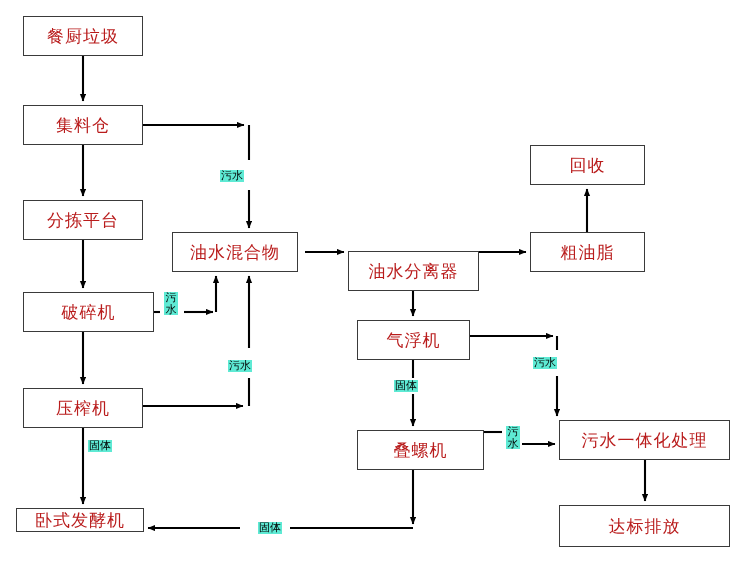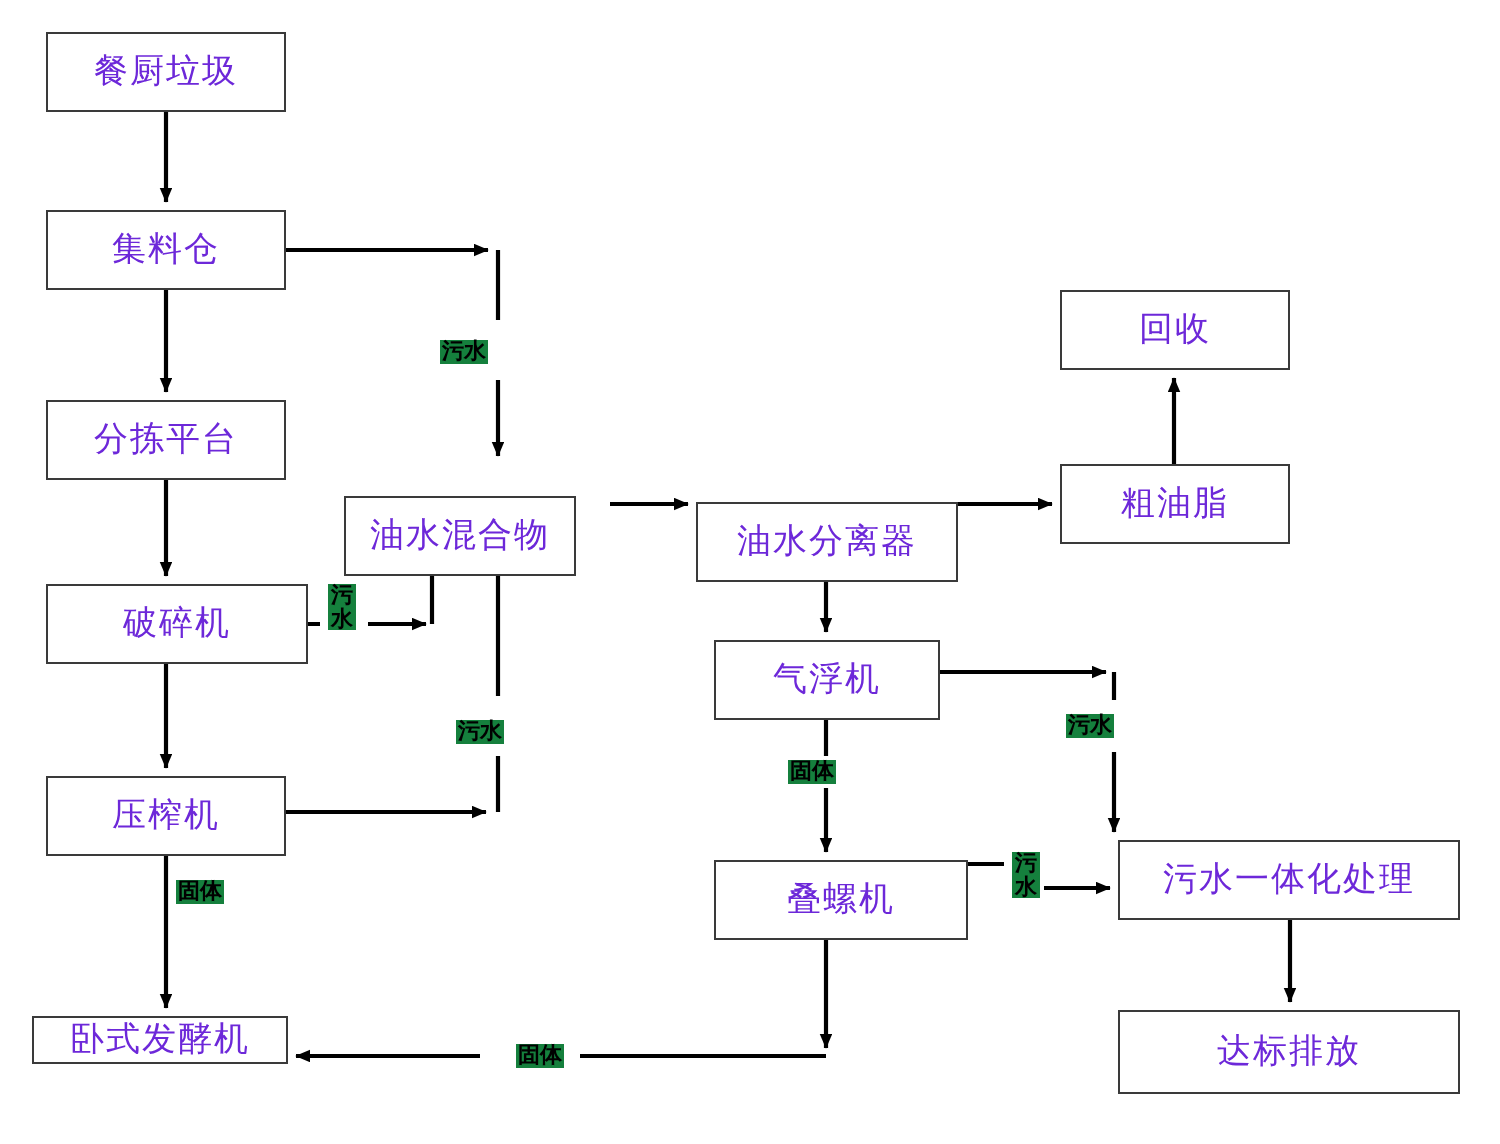--- a/index.html
+++ b/index.html
@@ -22,38 +22,38 @@
     height: 572px;
   }
   .node {
     position: absolute;
     box-sizing: border-box;
     border: 1px solid #3a3a3a;
     background: #ffffff;
     display: flex;
     align-items: center;
     justify-content: center;
-    color: #6d28d9;
+    color: #b91c1c;
     font-size: 17px;
     letter-spacing: 1px;
     line-height: 1;
     white-space: nowrap;
     z-index: 2;
   }
   .edge-label {
     position: absolute;
     color: #000000;
     font-size: 11px;
-    font-weight: bold;
+    font-weight: normal;
     line-height: 1.05;
     letter-spacing: 0px;
     white-space: nowrap;
     text-align: center;
     z-index: 3;
-    background: #15803d;
+    background: #5eead4;
     padding: 0 1px;
   }
   .edge-label.stacked {
     white-space: normal;
     width: 12px;
   }
 </style>
 </head>
 <body>
 
@@ -126,21 +126,21 @@
   </div>
 
   <div class="node" style="left:23px; top:388px; width:120px; height:40px;">
     <span>压榨机</span>
   </div>
 
   <div class="node" style="left:16px; top:508px; width:128px; height:24px;">
     <span>卧式发酵机</span>
   </div>
 
-  <div class="node" style="left:172px; top:248px; width:116px; height:40px;">
+  <div class="node" style="left:172px; top:232px; width:126px; height:40px;">
     <span>油水混合物</span>
   </div>
 
   <div class="node" style="left:348px; top:232px; width:131px; height:40px;margin-top:19px;">
     <span>油水分离器</span>
   </div>
 
   <div class="node" style="left:530px; top:232px; width:115px; height:40px;">
     <span>粗油脂</span>
   </div>

